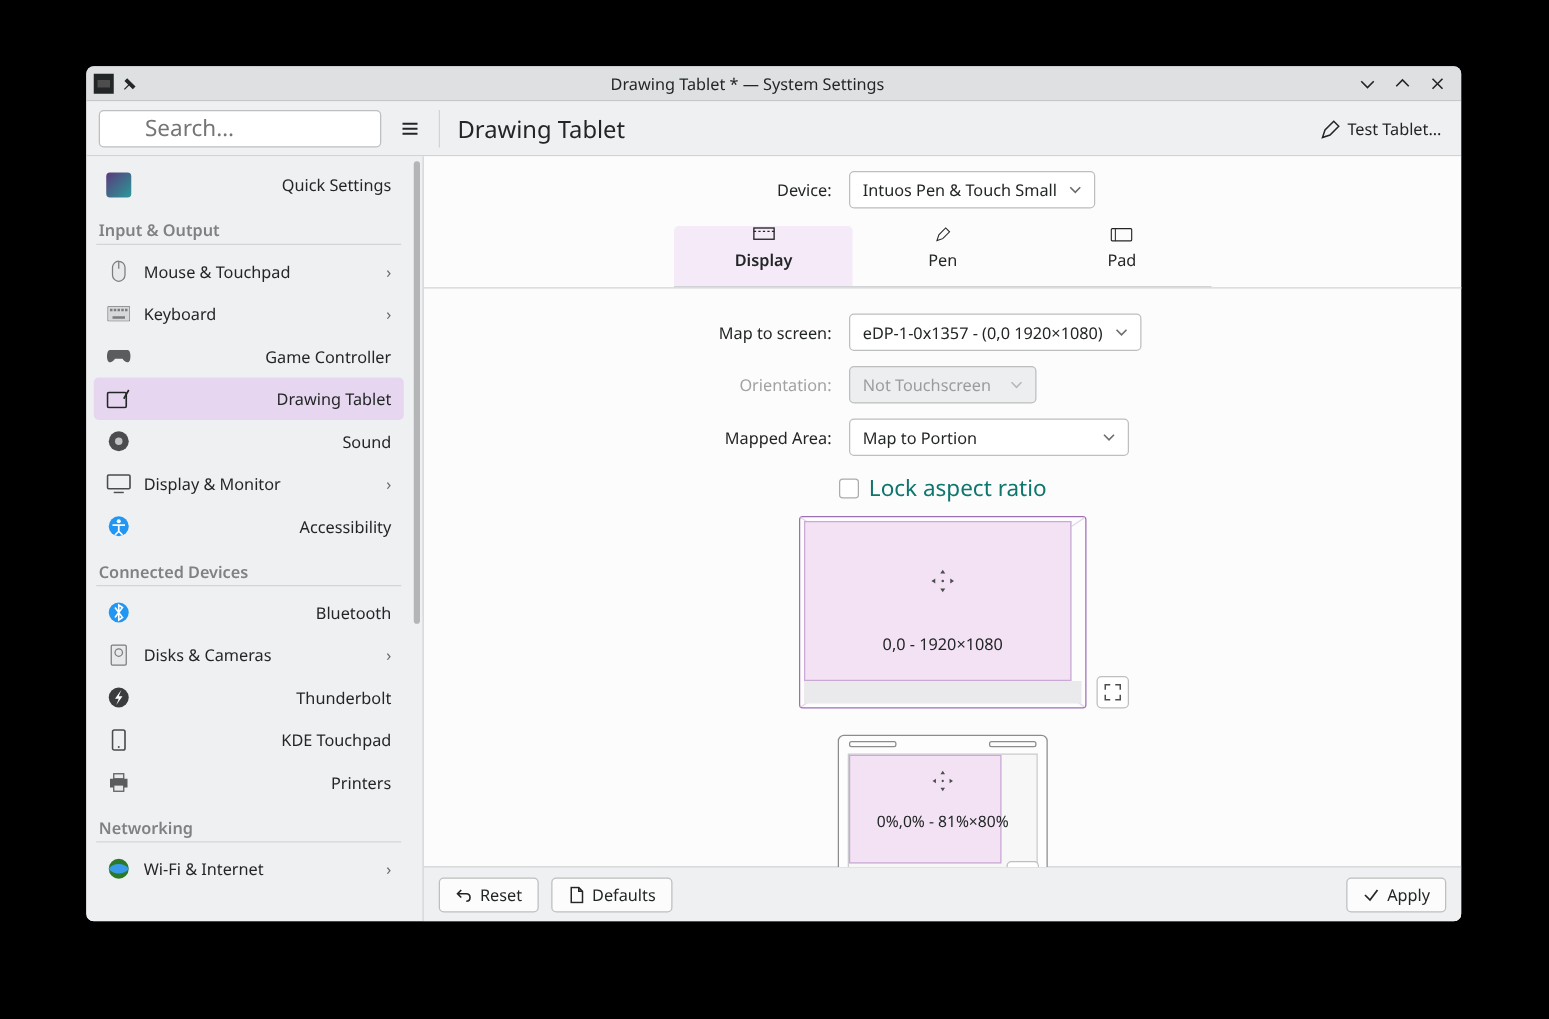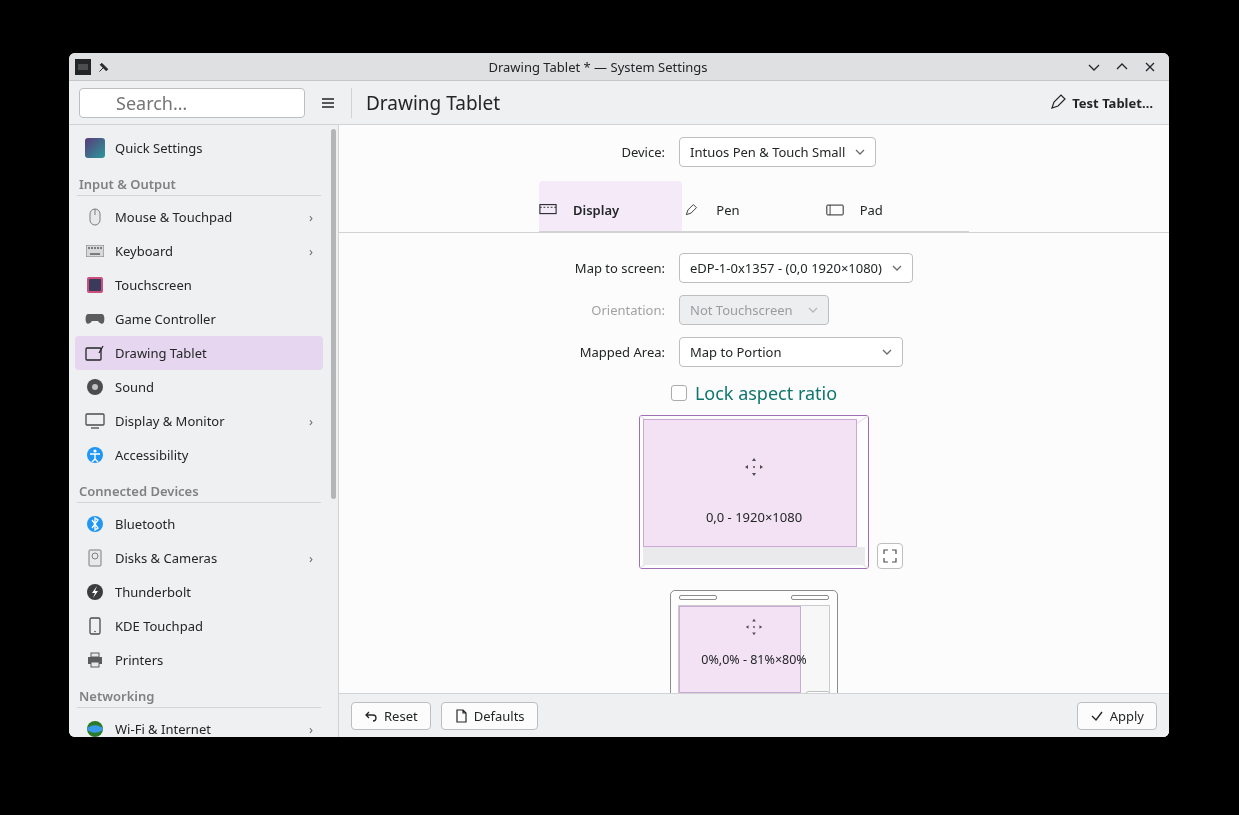--- a/index.html
+++ b/index.html
@@ -29,34 +29,34 @@
     border-bottom: 1px solid #d1d3d5; background:#eff0f1;
   }
   .search {
     width: 226px; height:30px; border:1px solid #bcbebf; border-radius:4px; background:#fff;
     display:flex; align-items:center; padding:0 8px; color:#888;
   }
   .search input { border:none; outline:none; flex:1; font-size:18px; background:transparent;margin-left:28px; }
   .hamburger { width:30px; height:30px; display:flex; align-items:center; justify-content:center; border-radius:4px; }
   .vline { width:1px; height:30px; background:#d1d3d5; }
   .page-title { font-size:19px; color:#232627; padding-left:6px; flex:1; }
-  .test-btn { display:flex; align-items:flex-start; gap:6px; font-size:13px; color:#232627; padding:4px 6px; border-radius:4px;font-weight:bold; }
+  .test-btn { display:flex; align-items:flex-end; gap:6px; font-size:13px; color:#232627; padding:4px 6px; border-radius:4px; }
 
   
   .body { flex:1; display:flex; min-height:0; }
   .sidebar {
     width: 260px; background:#eff0f1; overflow-y:auto; padding:6px 0 6px 0;
   }
   .scrollbar-space{ width:10px; background:#eff0f1; border-right:1px solid #d1d3d5; position:relative; }
   .scrollbar-thumb{ position:absolute; top:4px; left:2px; width:5px; height:370px; background:#b3b5b7; border-radius:3px; }
   .section-title { font-size:13px; font-weight:600; color:#7f8183; padding:10px 10px 2px 10px; }
   .section-line { height:1px; background:#d3d5d7; margin: 0 8px 4px 8px; }
   .item {
     display:flex; align-items:center; gap:10px; height:34px; padding:0 10px; font-size:13px; color:#232627;
-    border-radius:4px; margin:0 6px;
+    border-radius:4px; margin:0 6px;justify-content:space-between;
   }
   .item .icon { width:20px; height:20px; display:flex; align-items:center; justify-content:center; flex-shrink:0; }
   .item .chev { margin-left:auto; color:#6a6c6e; }
   .item.quick .icon{ background: linear-gradient(135deg,#5a3a7a,#2a9a9a); border-radius:3px; }
   .item.selected { background:#e7d6ef; }
 
   
   .main { flex:1; display:flex; flex-direction:column; background:#fcfcfc; min-width:0; }
   .form-area { flex:1; overflow:auto; }
   .row { display:flex; align-items:center; justify-content:flex-start; padding:6px 0; }
@@ -66,21 +66,21 @@
     height:30px; border:1px solid #bcbebf; border-radius:4px; background:#fff; display:flex; align-items:center;
     padding:0 10px; font-size:13px; color:#232627; min-width:186px; justify-content:space-between; gap:10px;
   }
   .select .caret{ color:#6a6c6e; }
   .select.disabled{ background:#eceeef; color:#9a9c9e; }
   .select.w220{ min-width:224px; }
   .select.w150{ min-width:150px; }
 
   
   .tabs { display:flex; width:430px; margin:8px auto 0; border-bottom:1px solid #d1d3d5; }
-  .tab { flex:1; display:flex; flex-direction:row; align-items:center; gap:16px; padding:20px 0 10px; font-size:13px; color:#232627; border-bottom:2px solid transparent; }
+  .tab { flex:1; display:flex; flex-direction:column; align-items:center; gap:4px; padding:0 0 10px; font-size:13px; color:#232627; border-bottom:2px solid transparent; }
   .tab.active { background:#f4eaf8; border-radius:4px 4px 0 0; font-weight:600; }
   .tab .ticon{ width:18px; height:14px; }
   .tabline { height:1px; background:#d1d3d5; margin-bottom:14px; }
 
   .checkbox-row { display:flex; justify-content:center; align-items:center; gap:8px; font-size:18px; color:#0f766e; padding:8px 0 10px; }
   .checkbox { width:16px; height:16px; border:1px solid #a9abac; border-radius:3px; background:#fff; }
 
   
   .map-stack{ display:flex; flex-direction:column; align-items:center; gap:6px; position:relative; }
   .screen-box{
@@ -216,29 +216,20 @@
                 <rect x="5" y="2" width="2" height="2"></rect>
                 <rect x="8" y="2" width="2" height="2"></rect>
                 <rect x="11" y="2" width="2" height="2"></rect>
                 <rect x="14" y="2" width="2" height="2"></rect>
                 <rect x="4" y="8" width="10" height="2"></rect>
               </g>
             </svg>
           </div>
         <span>Keyboard</span>
         <span class="chev">›</span>
-      </div>
-      <div class="item">
-        <div class="icon">
-            <svg width="18" height="18" viewBox="0 0 18 18">
-              <rect x="1" y="1" width="16" height="16" rx="2" fill="#c94f7c"></rect>
-              <rect x="3" y="3" width="12" height="12" rx="1" fill="#3a3a5a"></rect>
-            </svg>
-          </div>
-        <span>Touchscreen</span>
       </div>
       <div class="item">
         <div class="icon">
             <svg width="20" height="14" viewBox="0 0 20 14">
               <path d="M3 2 H17 C19 2 20 6 19 10 C18 13 15 12 13 9 H7 C5 12 2 13 1 10 C0 6 1 2 3 2 Z" fill="#5a5c5e"></path>
             </svg>
           </div>
         <span>Game Controller</span>
       </div>
       <div class="item selected">

